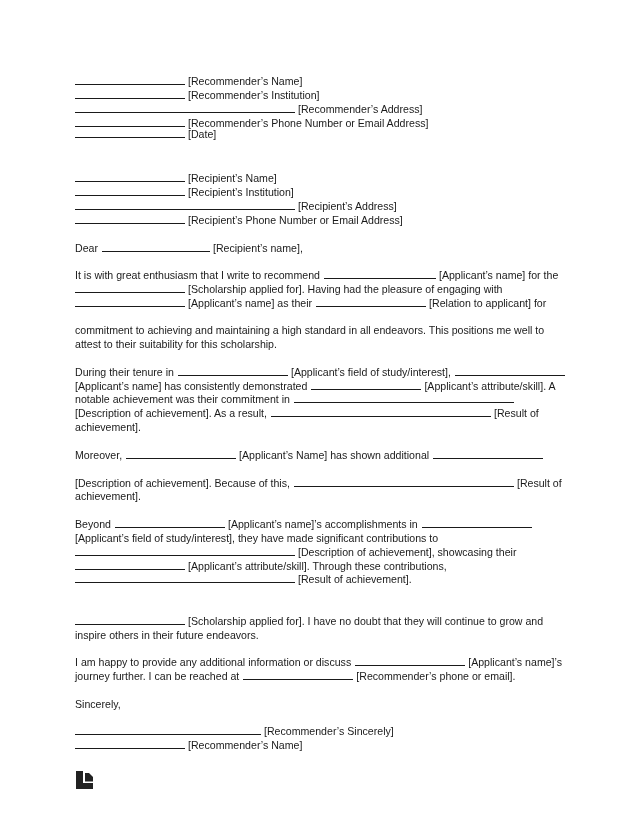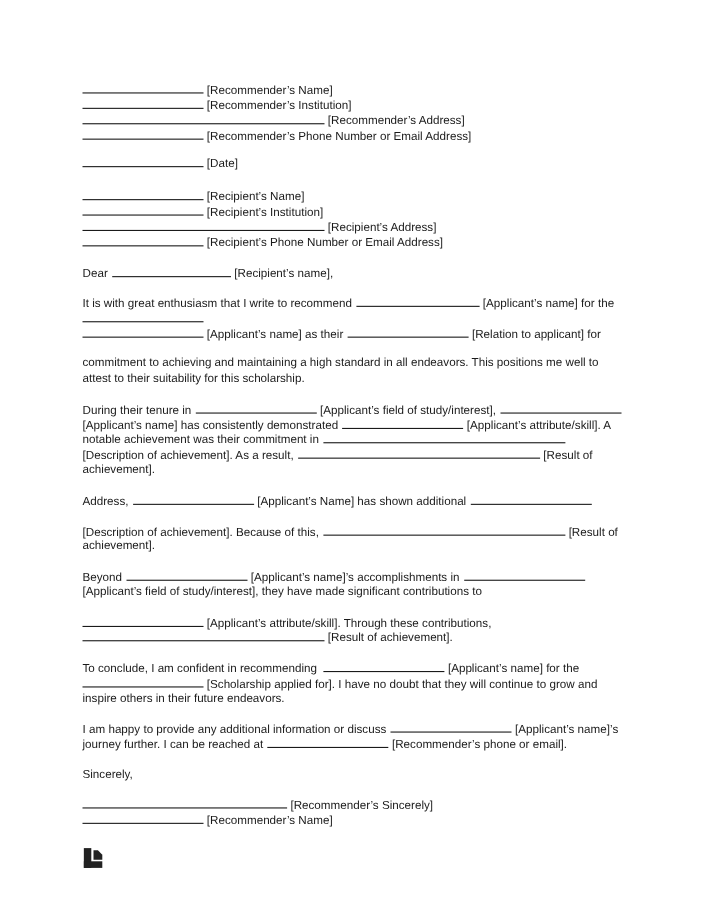--- a/index.html
+++ b/index.html
@@ -15,51 +15,51 @@
 </head>
 <body>
 
 <div class="page">
 
   <div class="ln" style="top:75px"><span class="b w110"></span><span>[Recommender’s Name]</span></div>
   <div class="ln" style="top:89px"><span class="b w110"></span><span>[Recommender’s Institution]</span></div>
   <div class="ln" style="top:103px"><span class="b w220"></span><span>[Recommender’s Address]</span></div>
   <div class="ln" style="top:117px"><span class="b w110"></span><span>[Recommender’s Phone Number or Email Address]</span></div>
 
-  <div class="ln" style="top:142px"><span class="b w110"></span><span>[Date]</span></div>
+  <div class="ln" style="top:128px"><span class="b w110"></span><span>[Date]</span></div>
 
   <div class="ln" style="top:172px"><span class="b w110"></span><span>[Recipient’s Name]</span></div>
   <div class="ln" style="top:186px"><span class="b w110"></span><span>[Recipient’s Institution]</span></div>
   <div class="ln" style="top:200px"><span class="b w220"></span><span>[Recipient’s Address]</span></div>
   <div class="ln" style="top:214px"><span class="b w110"></span><span>[Recipient’s Phone Number or Email Address]</span></div>
 
   <div class="ln" style="top:242px"><span>Dear</span><span class="b w108 sp" style="margin-left: 4px;"></span><span>[Recipient’s name],</span></div>
 
   <div class="ln" style="top:269px"><span>It is with great enthusiasm that I write to recommend</span><span class="b w112 sp" style="margin-left: 4px;"></span><span>[Applicant’s name] for the</span></div>
-  <div class="ln" style="top:283px"><span class="b w110"></span></div>
+  <div class="ln" style="top:283px"><span class="b w110"></span><span>[Scholarship applied for]. Having had the pleasure of engaging with</span></div>
   <div class="ln" style="top:297px"><span class="b w110"></span><span>[Applicant’s name] as their</span><span class="b w110 sp" style="margin-left: 4px;"></span><span>[Relation to applicant] for</span></div>
   <div class="ln" style="top:324px"><span>commitment to achieving and maintaining a high standard in all endeavors. This positions me well to</span></div>
   <div class="ln" style="top:338px"><span>attest to their suitability for this scholarship.</span></div>
 
   <div class="ln" style="top:366px"><span>During their tenure in</span><span class="b w110 sp" style="margin-left: 4px;"></span><span>[Applicant’s field of study/interest],</span><span class="b w110 sp" style="margin-left: 4px;"></span></div>
   <div class="ln" style="top:380px"><span>[Applicant’s name] has consistently demonstrated</span><span class="b w110 sp" style="margin-left: 4px;"></span><span>[Applicant’s attribute/skill]. A</span></div>
   <div class="ln" style="top:393px"><span>notable achievement was their commitment in</span><span class="b w220 sp" style="margin-left: 4px;"></span></div>
   <div class="ln" style="top:407px"><span>[Description of achievement]. As a result,</span><span class="b w220 sp" style="margin-left: 4px;"></span><span>[Result of</span></div>
   <div class="ln" style="top:421px"><span>achievement].</span></div>
 
-  <div class="ln" style="top:449px"><span>Address,</span><span class="b w110 sp" style="margin-left: 4px;"></span><span>[Applicant’s Name] has shown additional</span><span class="b w110 sp" style="margin-left: 4px;"></span></div>
+  <div class="ln" style="top:449px"><span>Moreover,</span><span class="b w110 sp" style="margin-left: 4px;"></span><span>[Applicant’s Name] has shown additional</span><span class="b w110 sp" style="margin-left: 4px;"></span></div>
   <div class="ln" style="top:477px"><span>[Description of achievement]. Because of this,</span><span class="b w220 sp" style="margin-left: 4px;"></span><span>[Result of</span></div>
   <div class="ln" style="top:490px"><span>achievement].</span></div>
 
   <div class="ln" style="top:518px"><span>Beyond</span><span class="b w110 sp" style="margin-left: 4px;"></span><span>[Applicant’s name]’s accomplishments in</span><span class="b w110 sp" style="margin-left: 4px;"></span></div>
   <div class="ln" style="top:532px"><span>[Applicant’s field of study/interest], they have made significant contributions to</span></div>
+  <div class="ln" style="top:546px"><span class="b w220"></span><span>[Description of achievement], showcasing their</span></div>
   <div class="ln" style="top:560px"><span class="b w110"></span><span>[Applicant’s attribute/skill]. Through these contributions,</span></div>
   <div class="ln" style="top:573px"><span class="b w220"></span><span>[Result of achievement].</span></div>
 
-  <div class="ln" style="top:601px"><span>To conclude, I am confident in recommending</span><span class="b w110 sp" style="margin-left:6px"></span><span>[Applicant’s name] for the</span></div>
   <div class="ln" style="top:615px"><span class="b w110"></span><span>[Scholarship applied for]. I have no doubt that they will continue to grow and</span></div>
   <div class="ln" style="top:629px"><span>inspire others in their future endeavors.</span></div>
 
   <div class="ln" style="top:670px"><span>journey further. I can be reached at</span><span class="b w110 sp" style="margin-left: 4px;"></span><span>[Recommender’s phone or email].</span></div>
   <div class="ln" style="top:656px"><span>I am happy to provide any additional information or discuss</span><span class="b w110 sp" style="margin-left: 4px;"></span><span>[Applicant’s name]’s</span></div>
 
   <div class="ln" style="top:698px"><span>Sincerely,</span></div>
   <div class="ln" style="top:725px"><span class="b w187"></span><span>[Recommender’s Sincerely]</span></div>
   <div class="ln" style="top:739px"><span class="b w110"></span><span>[Recommender’s Name]</span></div>
 

